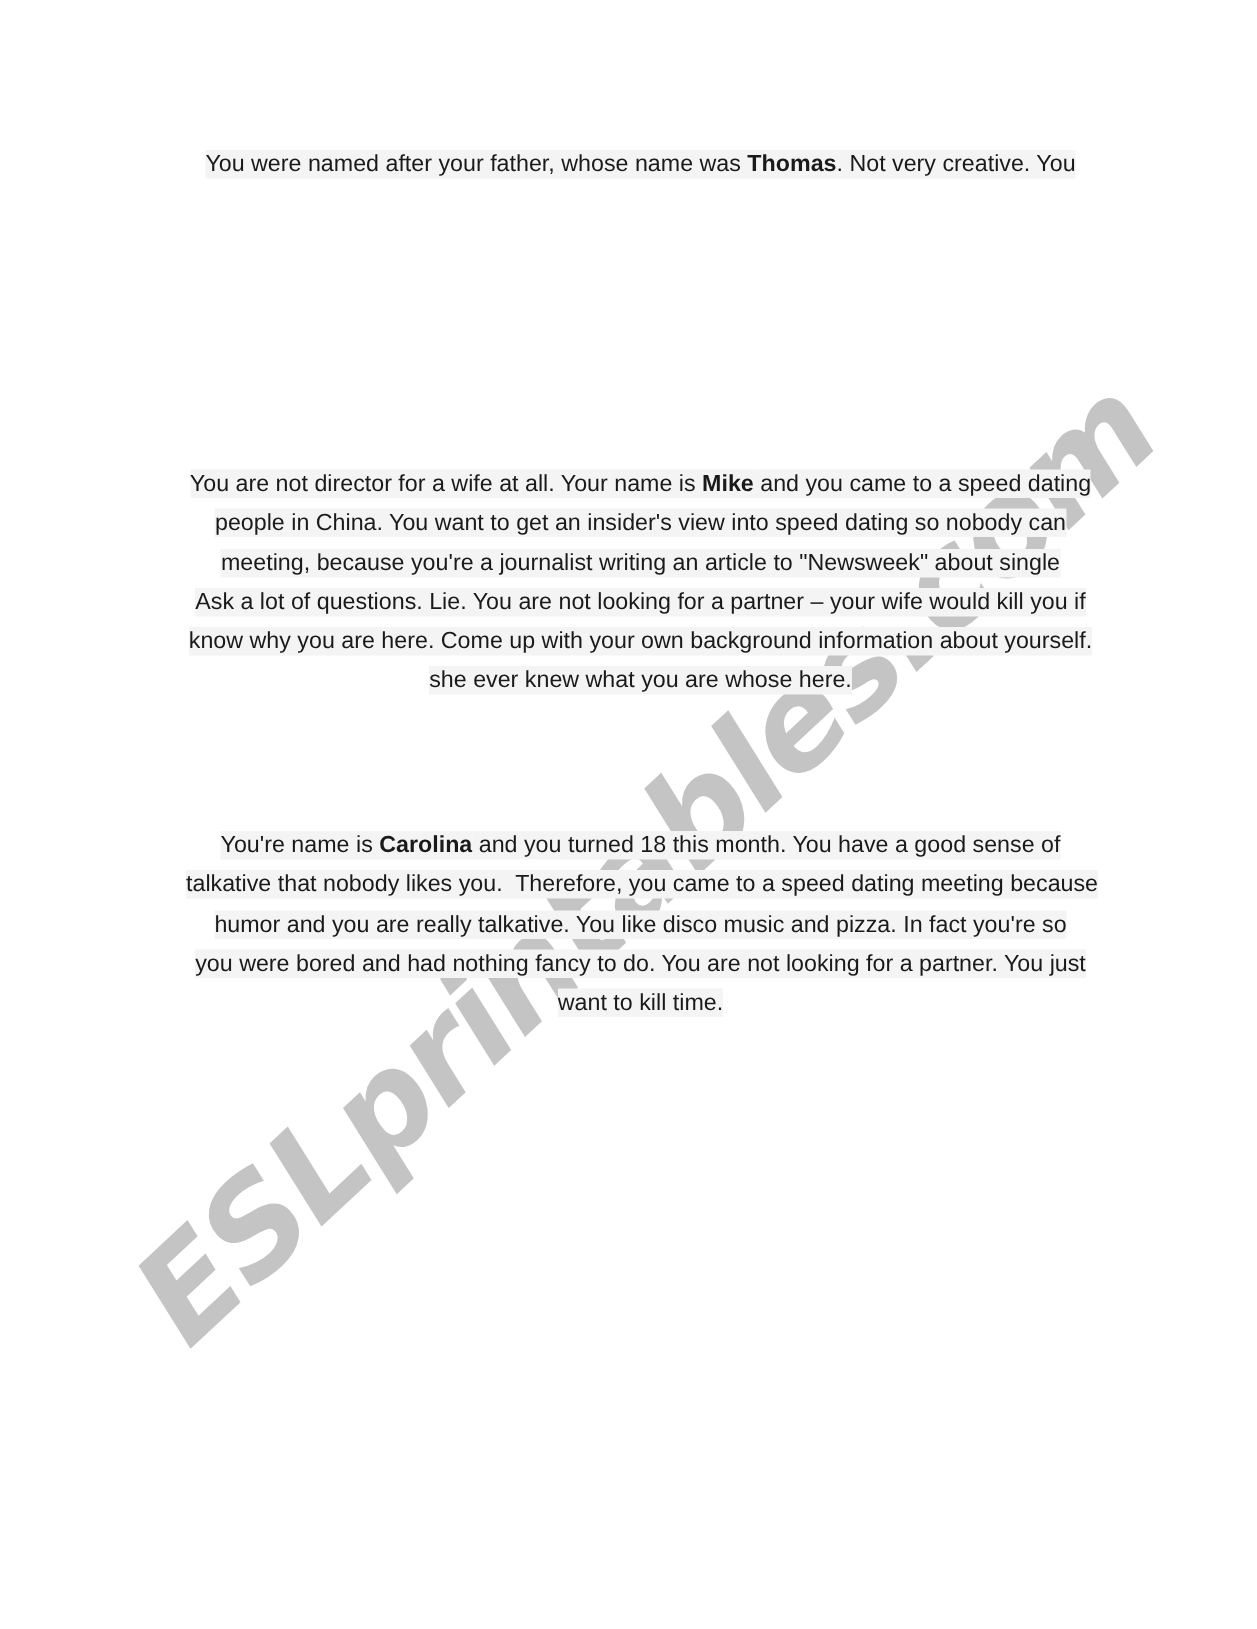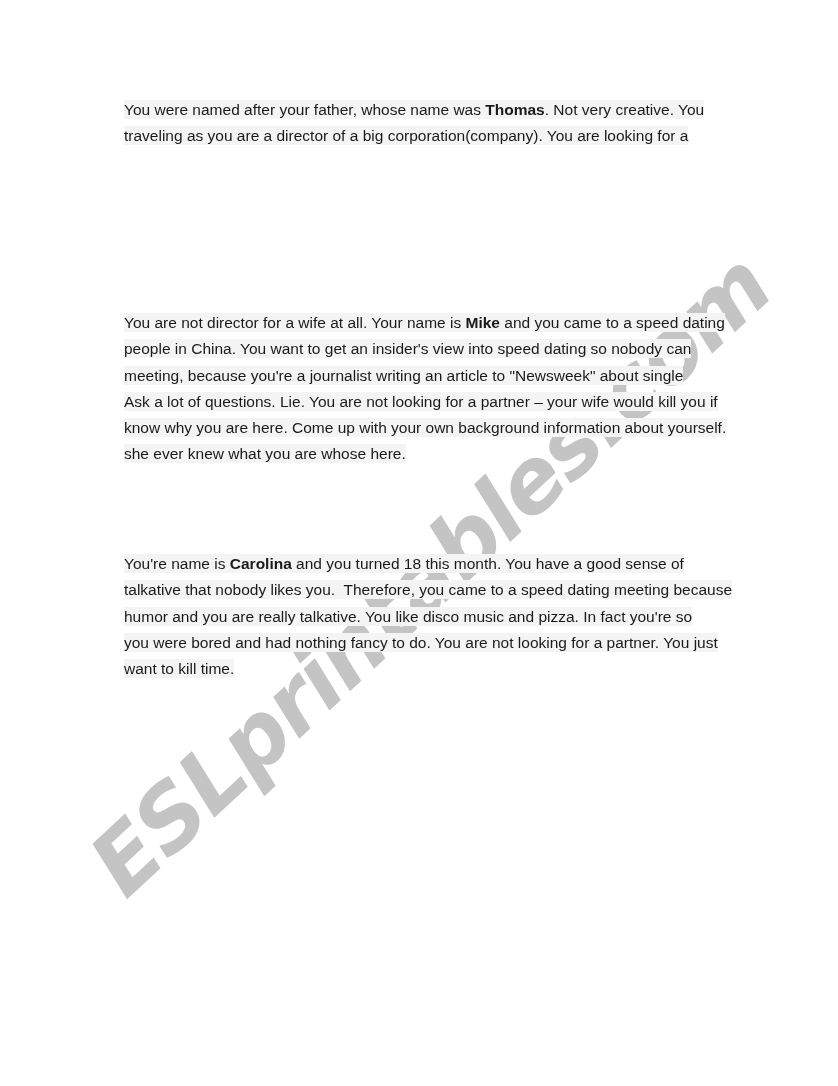--- a/index.html
+++ b/index.html
@@ -36,20 +36,21 @@
     user-select:none;
   }
   .para{
     position:absolute;
     left:124px;
     width:606px;
     font-size:15.5px;
     line-height:26.3px;
     color:var(--text-color);
     z-index:2;
+    text-align:center;
   }
   .para .line{
     white-space:pre;
     height:26.3px;
   }
   .para .hl{
     background:var(--strip-bg);
     padding:1px 0;
   }
   .para b{font-weight:700;}
@@ -60,21 +61,20 @@
 </head>
 <body>
 
 <div class="page">
 
   <div class="watermark">ESLprintables.com</div>
 
   <div class="para p1">
     <div class="line"><span class="hl">You were named after your father, whose name was </span><b class="hl">Thomas</b><span class="hl">. Not very creative. You</span></div>
     <div>
-        <div class="line"><span class="hl">traveling as you are a director of a big corporation(company). You are looking for a</span></div>
       </div>
   </div>
 
   <div class="para p2">
     <div class="line"><span class="hl">You are not director for a wife at all. Your name is </span><b class="hl">Mike</b><span class="hl"> and you came to a speed dating</span></div>
     <div>
         <div class="line"><span class="hl">people in China. You want to get an insider's view into speed dating so nobody can</span></div>
         <div class="line"><span class="hl">meeting, because you're a journalist writing an article to "Newsweek" about single</span></div>
         <div class="line"><span class="hl">Ask a lot of questions. Lie. You are not looking for a partner – your wife would kill you if</span></div>
         <div class="line"><span class="hl">know why you are here. Come up with your own background information about yourself.</span></div>

